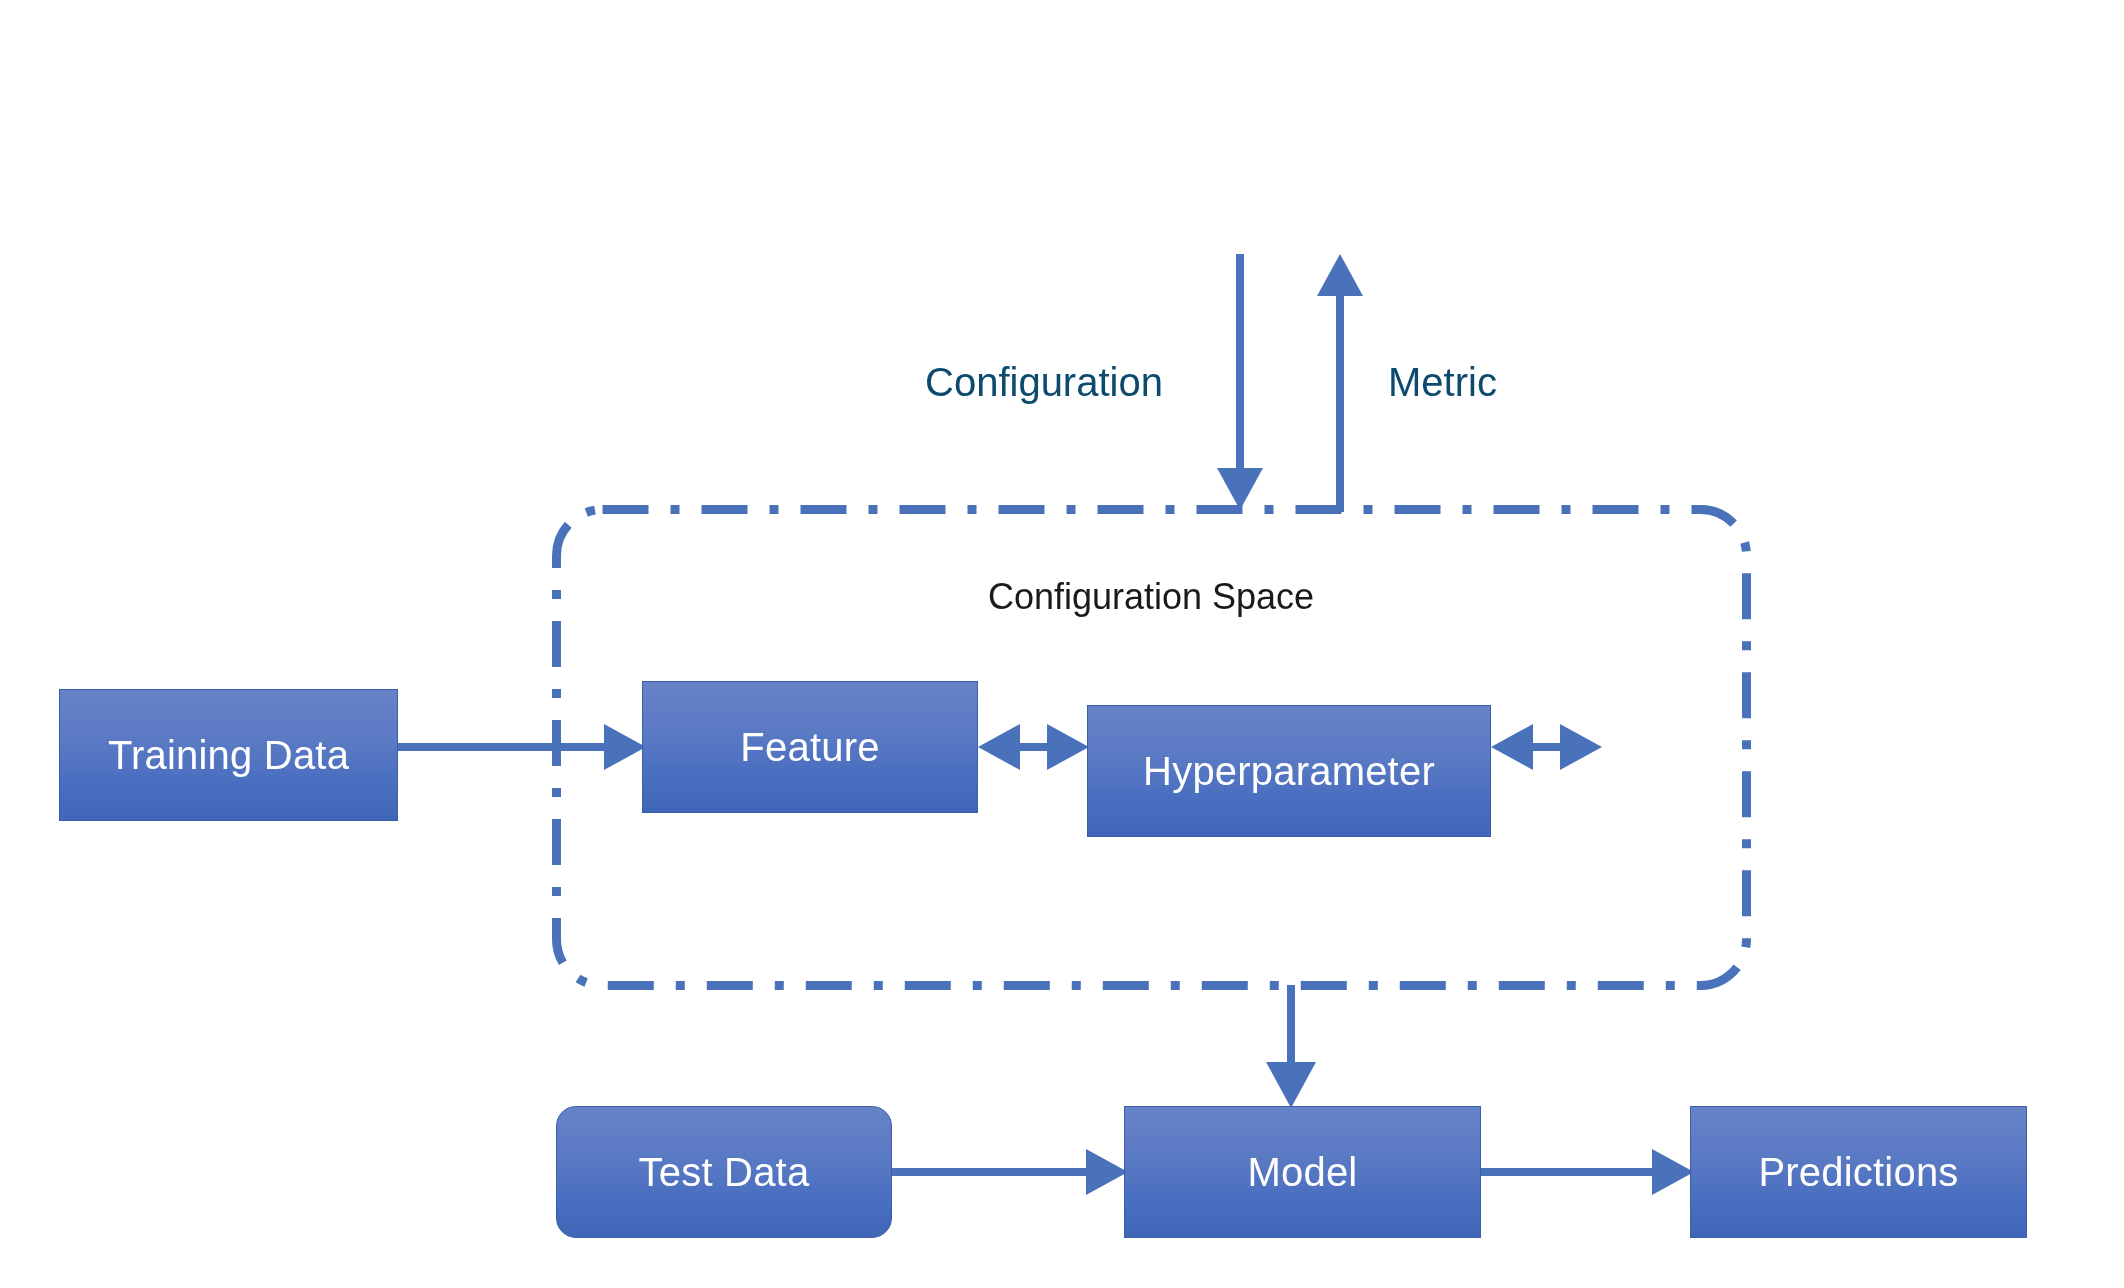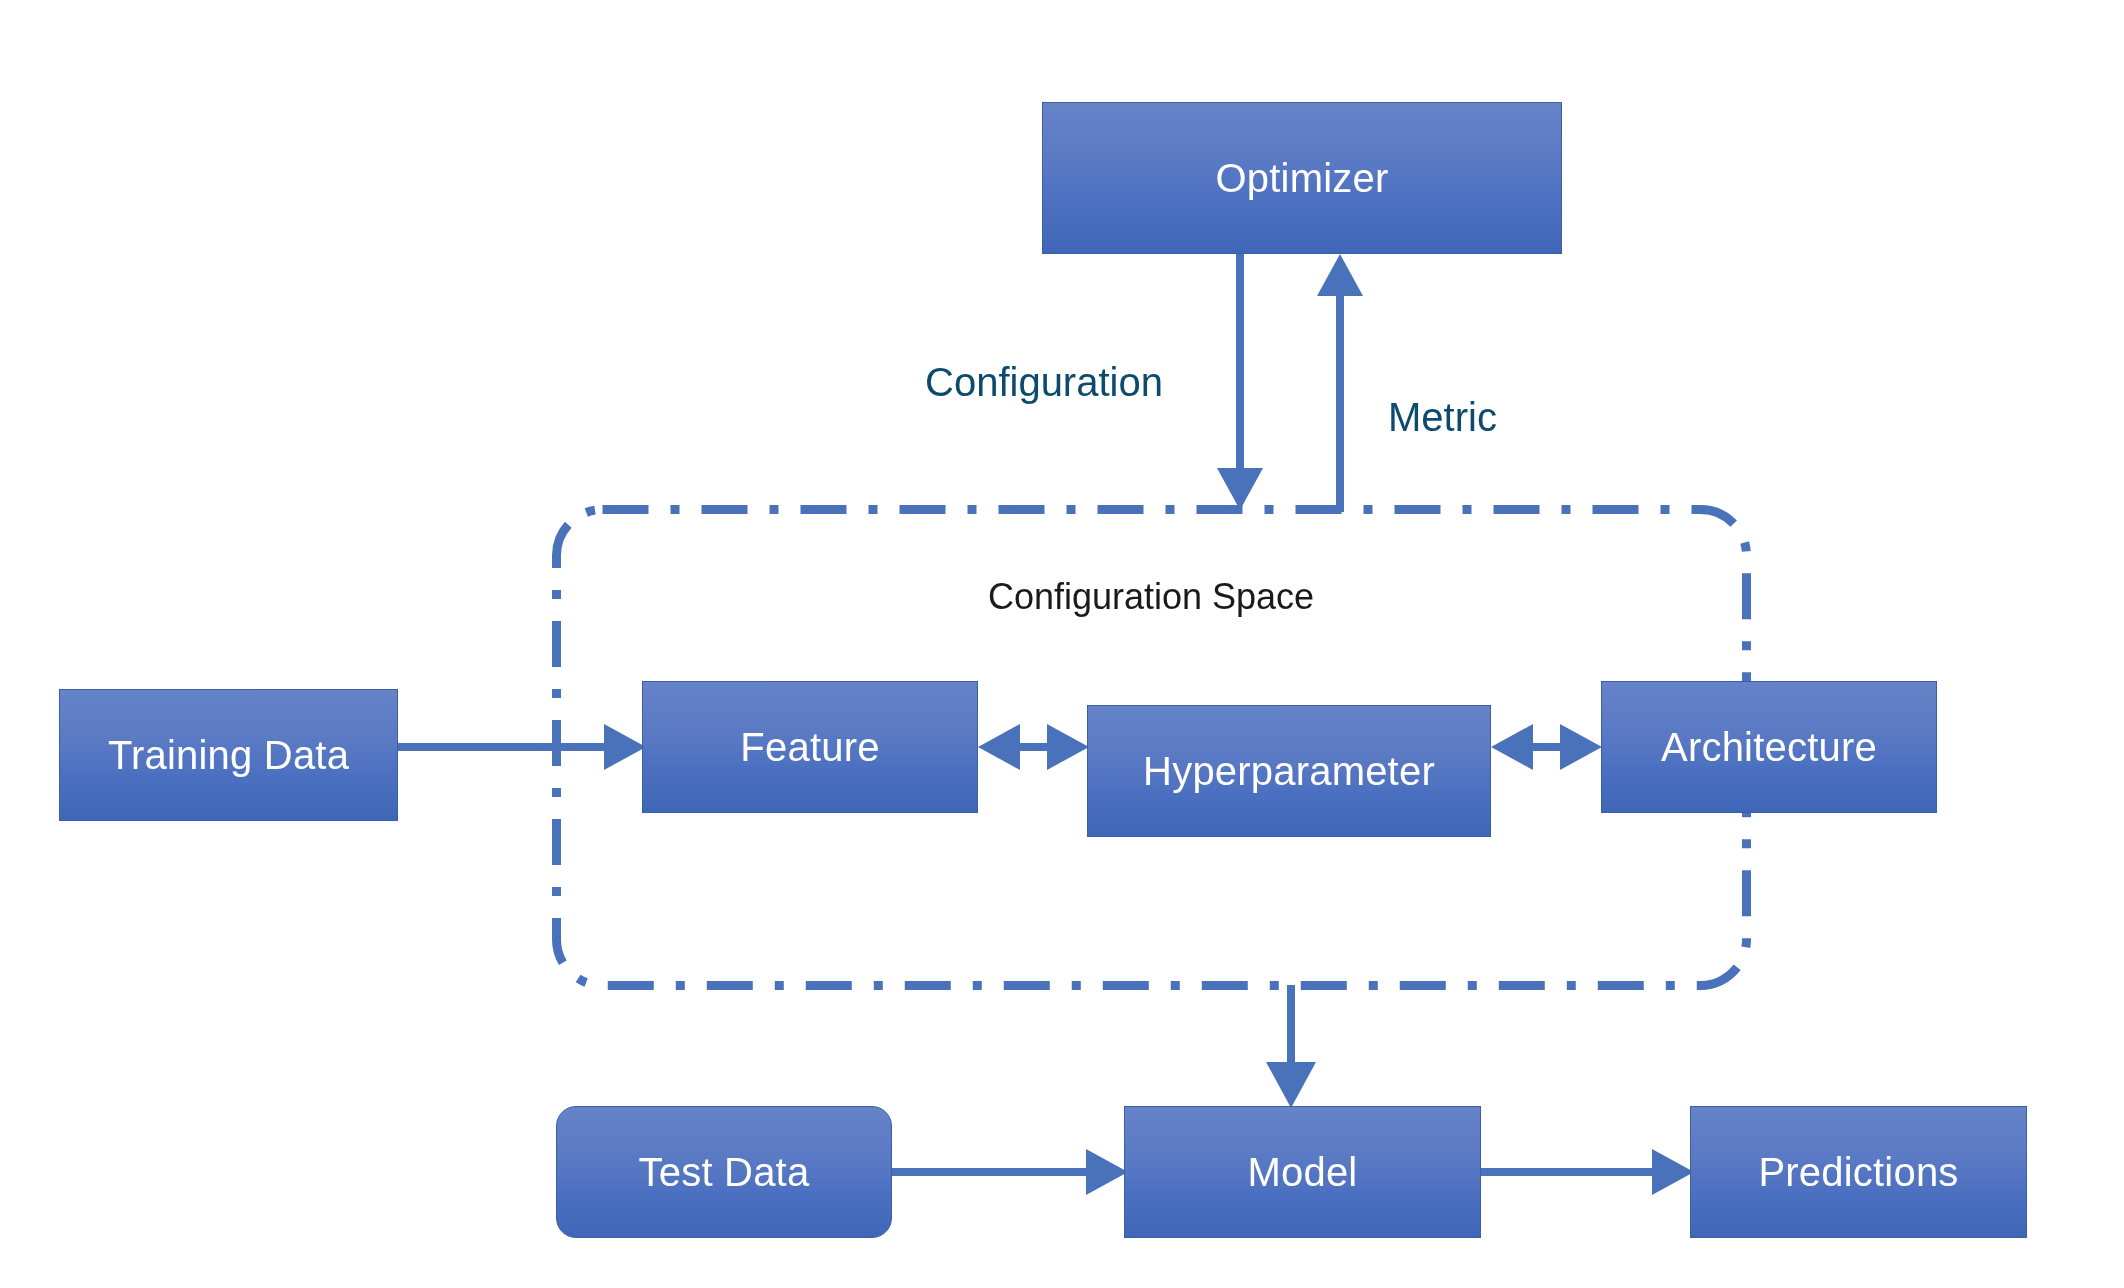--- a/index.html
+++ b/index.html
@@ -131,41 +131,35 @@
     <g>
       <line class="conn" x1="1458" y1="1172" x2="1660" y2="1172"></line>
       <polygon class="head" points="1694,1172 1652,1149 1652,1195"></polygon>
     </g>
   </svg>
 
   <div class="cfg-title" style="left:552px; top:576px; width:1198px;">Configuration Space</div>
 
   <div class="edge-label" style="left:925px; top:360px;">Configuration</div>
 
-  <div class="edge-label" style="left:1388px; top:360px;margin-top:35px;">Metric</div>
+  <div class="edge-label" style="left:1388px; top:360px;">Metric</div>
 
-  <div class="node" style="left:1042px; top:102px; width:520px; height:152px;">
-    <span class="node-label">Optimizer</span>
-  </div>
 
   <div class="node" style="left:59px; top:681px; width:339px; height:132px;margin-top:8px;">
     <span class="node-label">Training Data</span>
   </div>
 
   <div class="node" style="left:642px; top:681px; width:336px; height:132px;">
     <span class="node-label">Feature</span>
   </div>
 
   <div class="node" style="left:1087px; top:681px; width:404px; height:132px;margin-top:24px;">
     <span class="node-label">Hyperparameter</span>
   </div>
 
-  <div class="node" style="left:1601px; top:681px; width:336px; height:132px;">
-    <span class="node-label">Architecture</span>
-  </div>
 
   <div class="node" style="left:556px; top:1106px; width:336px; height:132px;border-radius:20px;">
     <span class="node-label">Test Data</span>
   </div>
 
   <div class="node" style="left:1124px; top:1106px; width:357px; height:132px;">
     <span class="node-label">Model</span>
   </div>
 
   <div class="node" style="left:1690px; top:1106px; width:337px; height:132px;">

